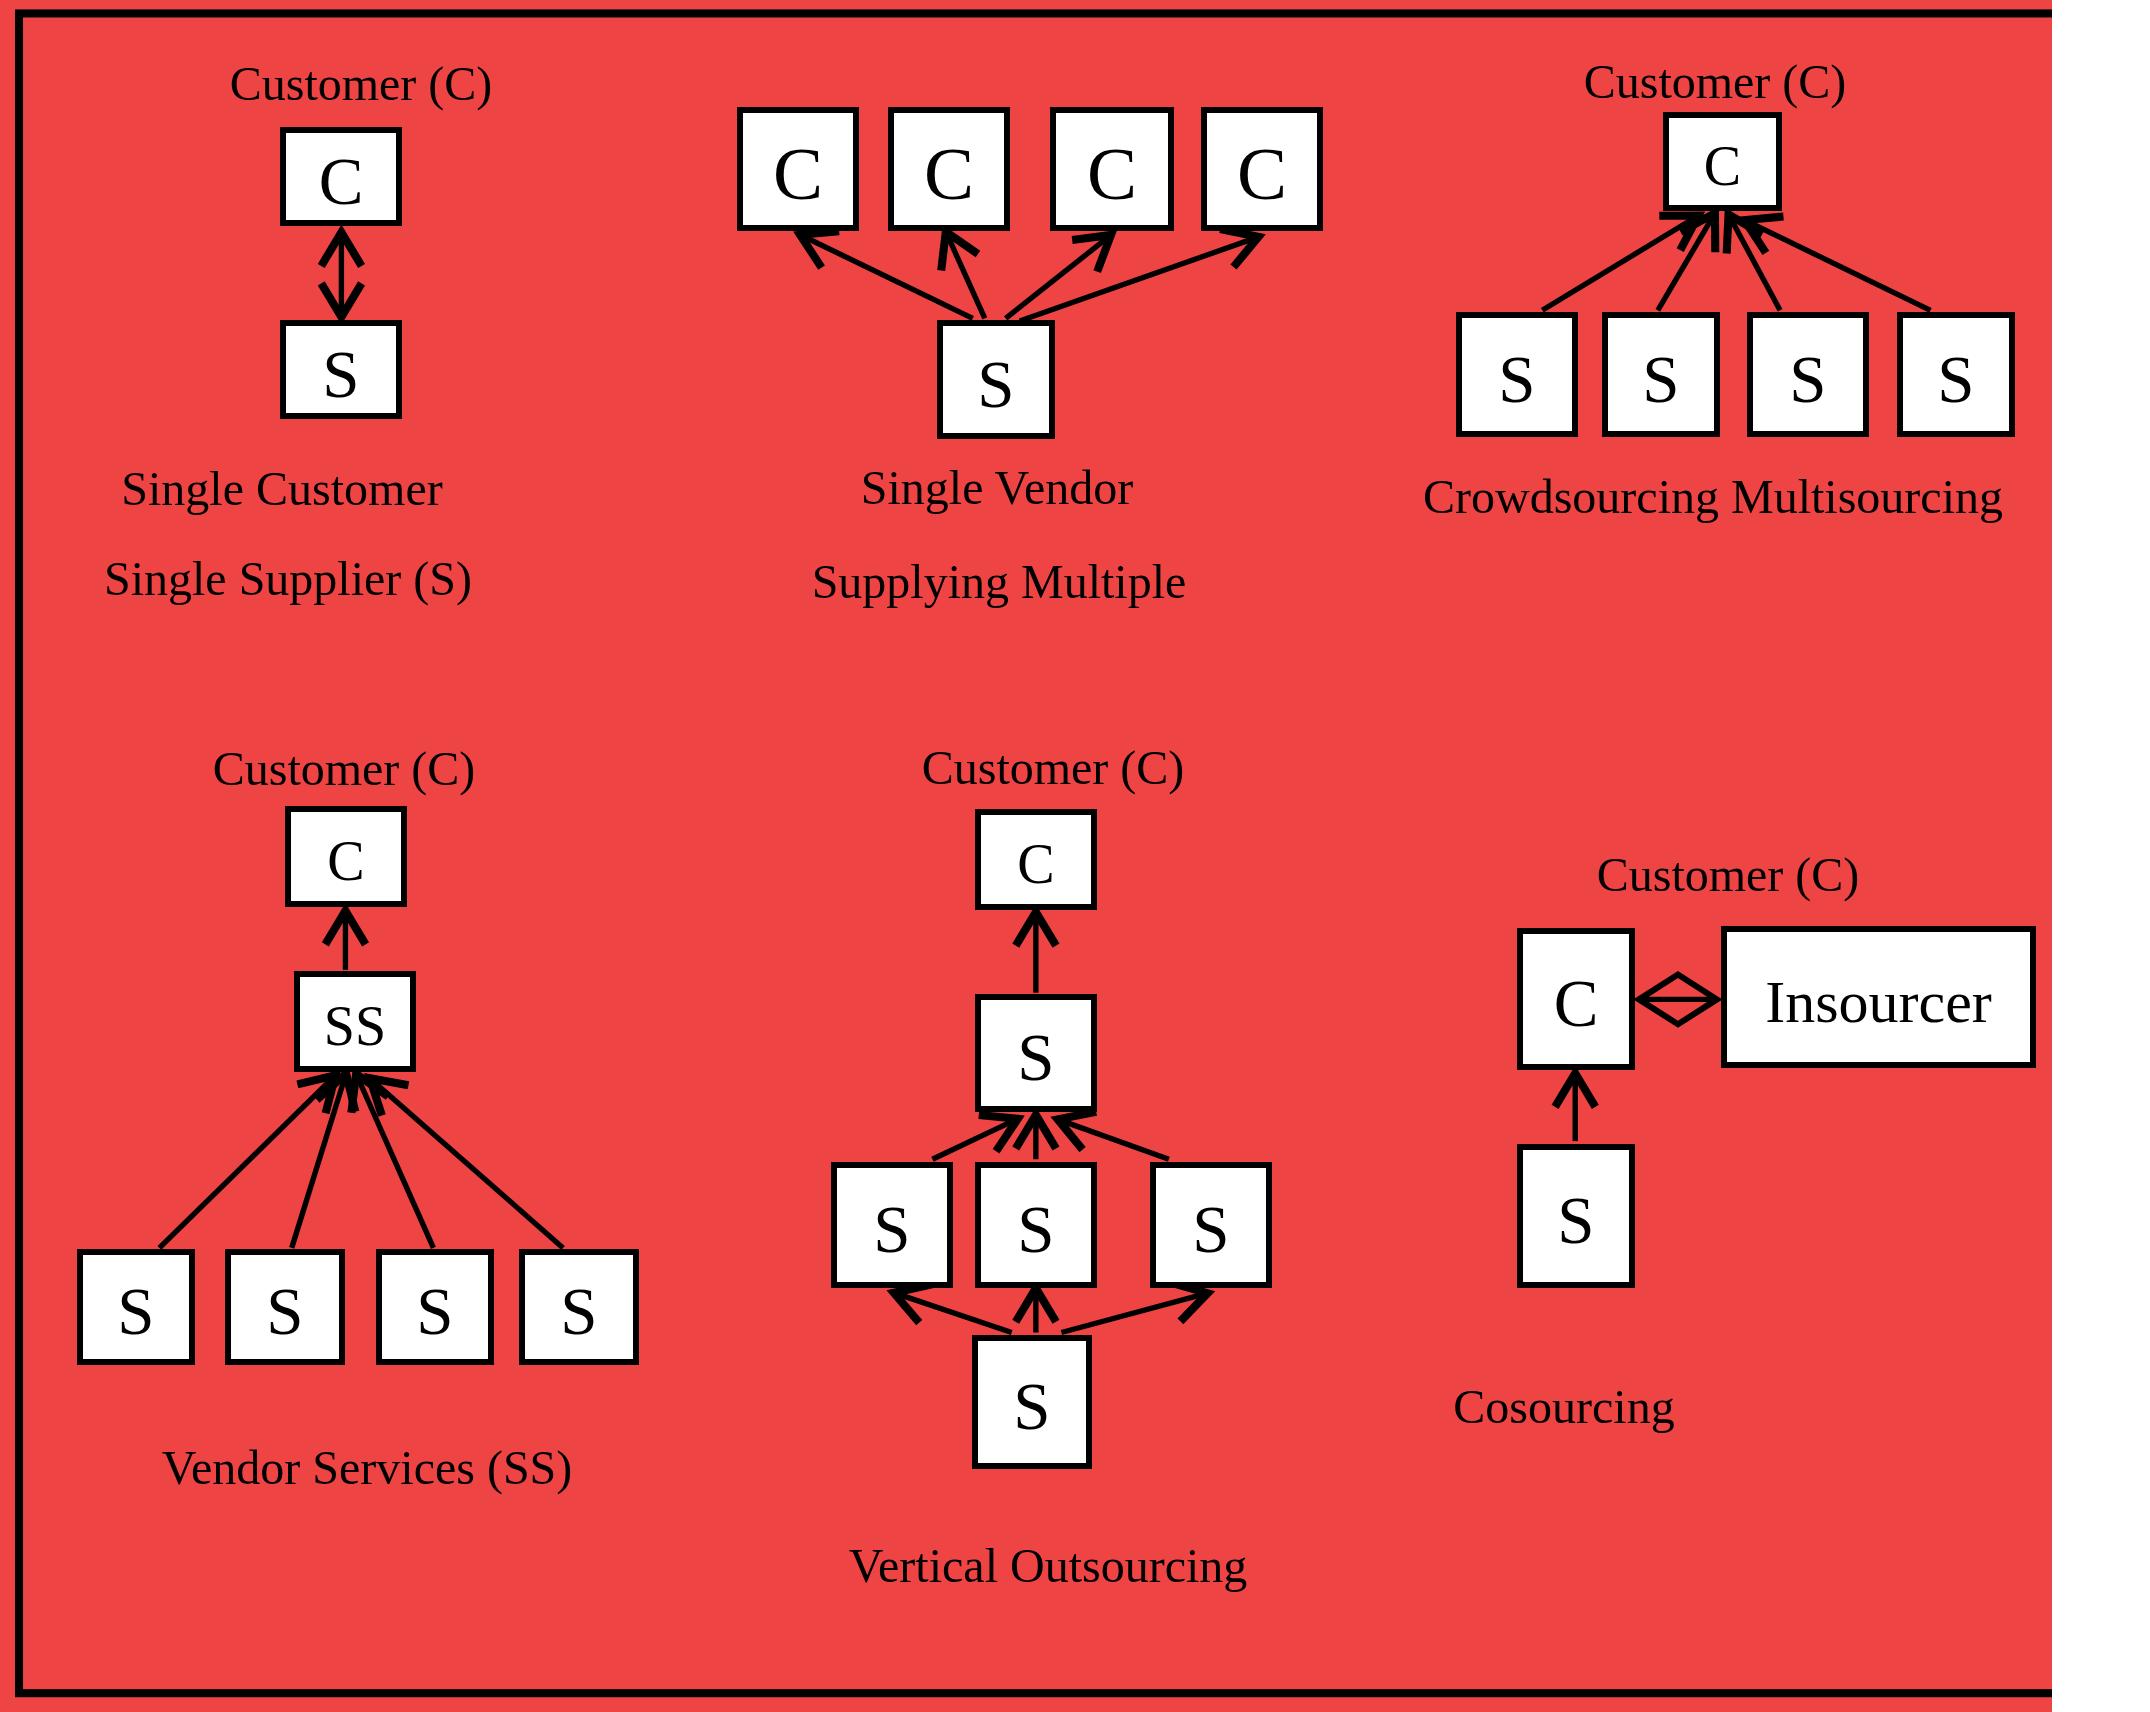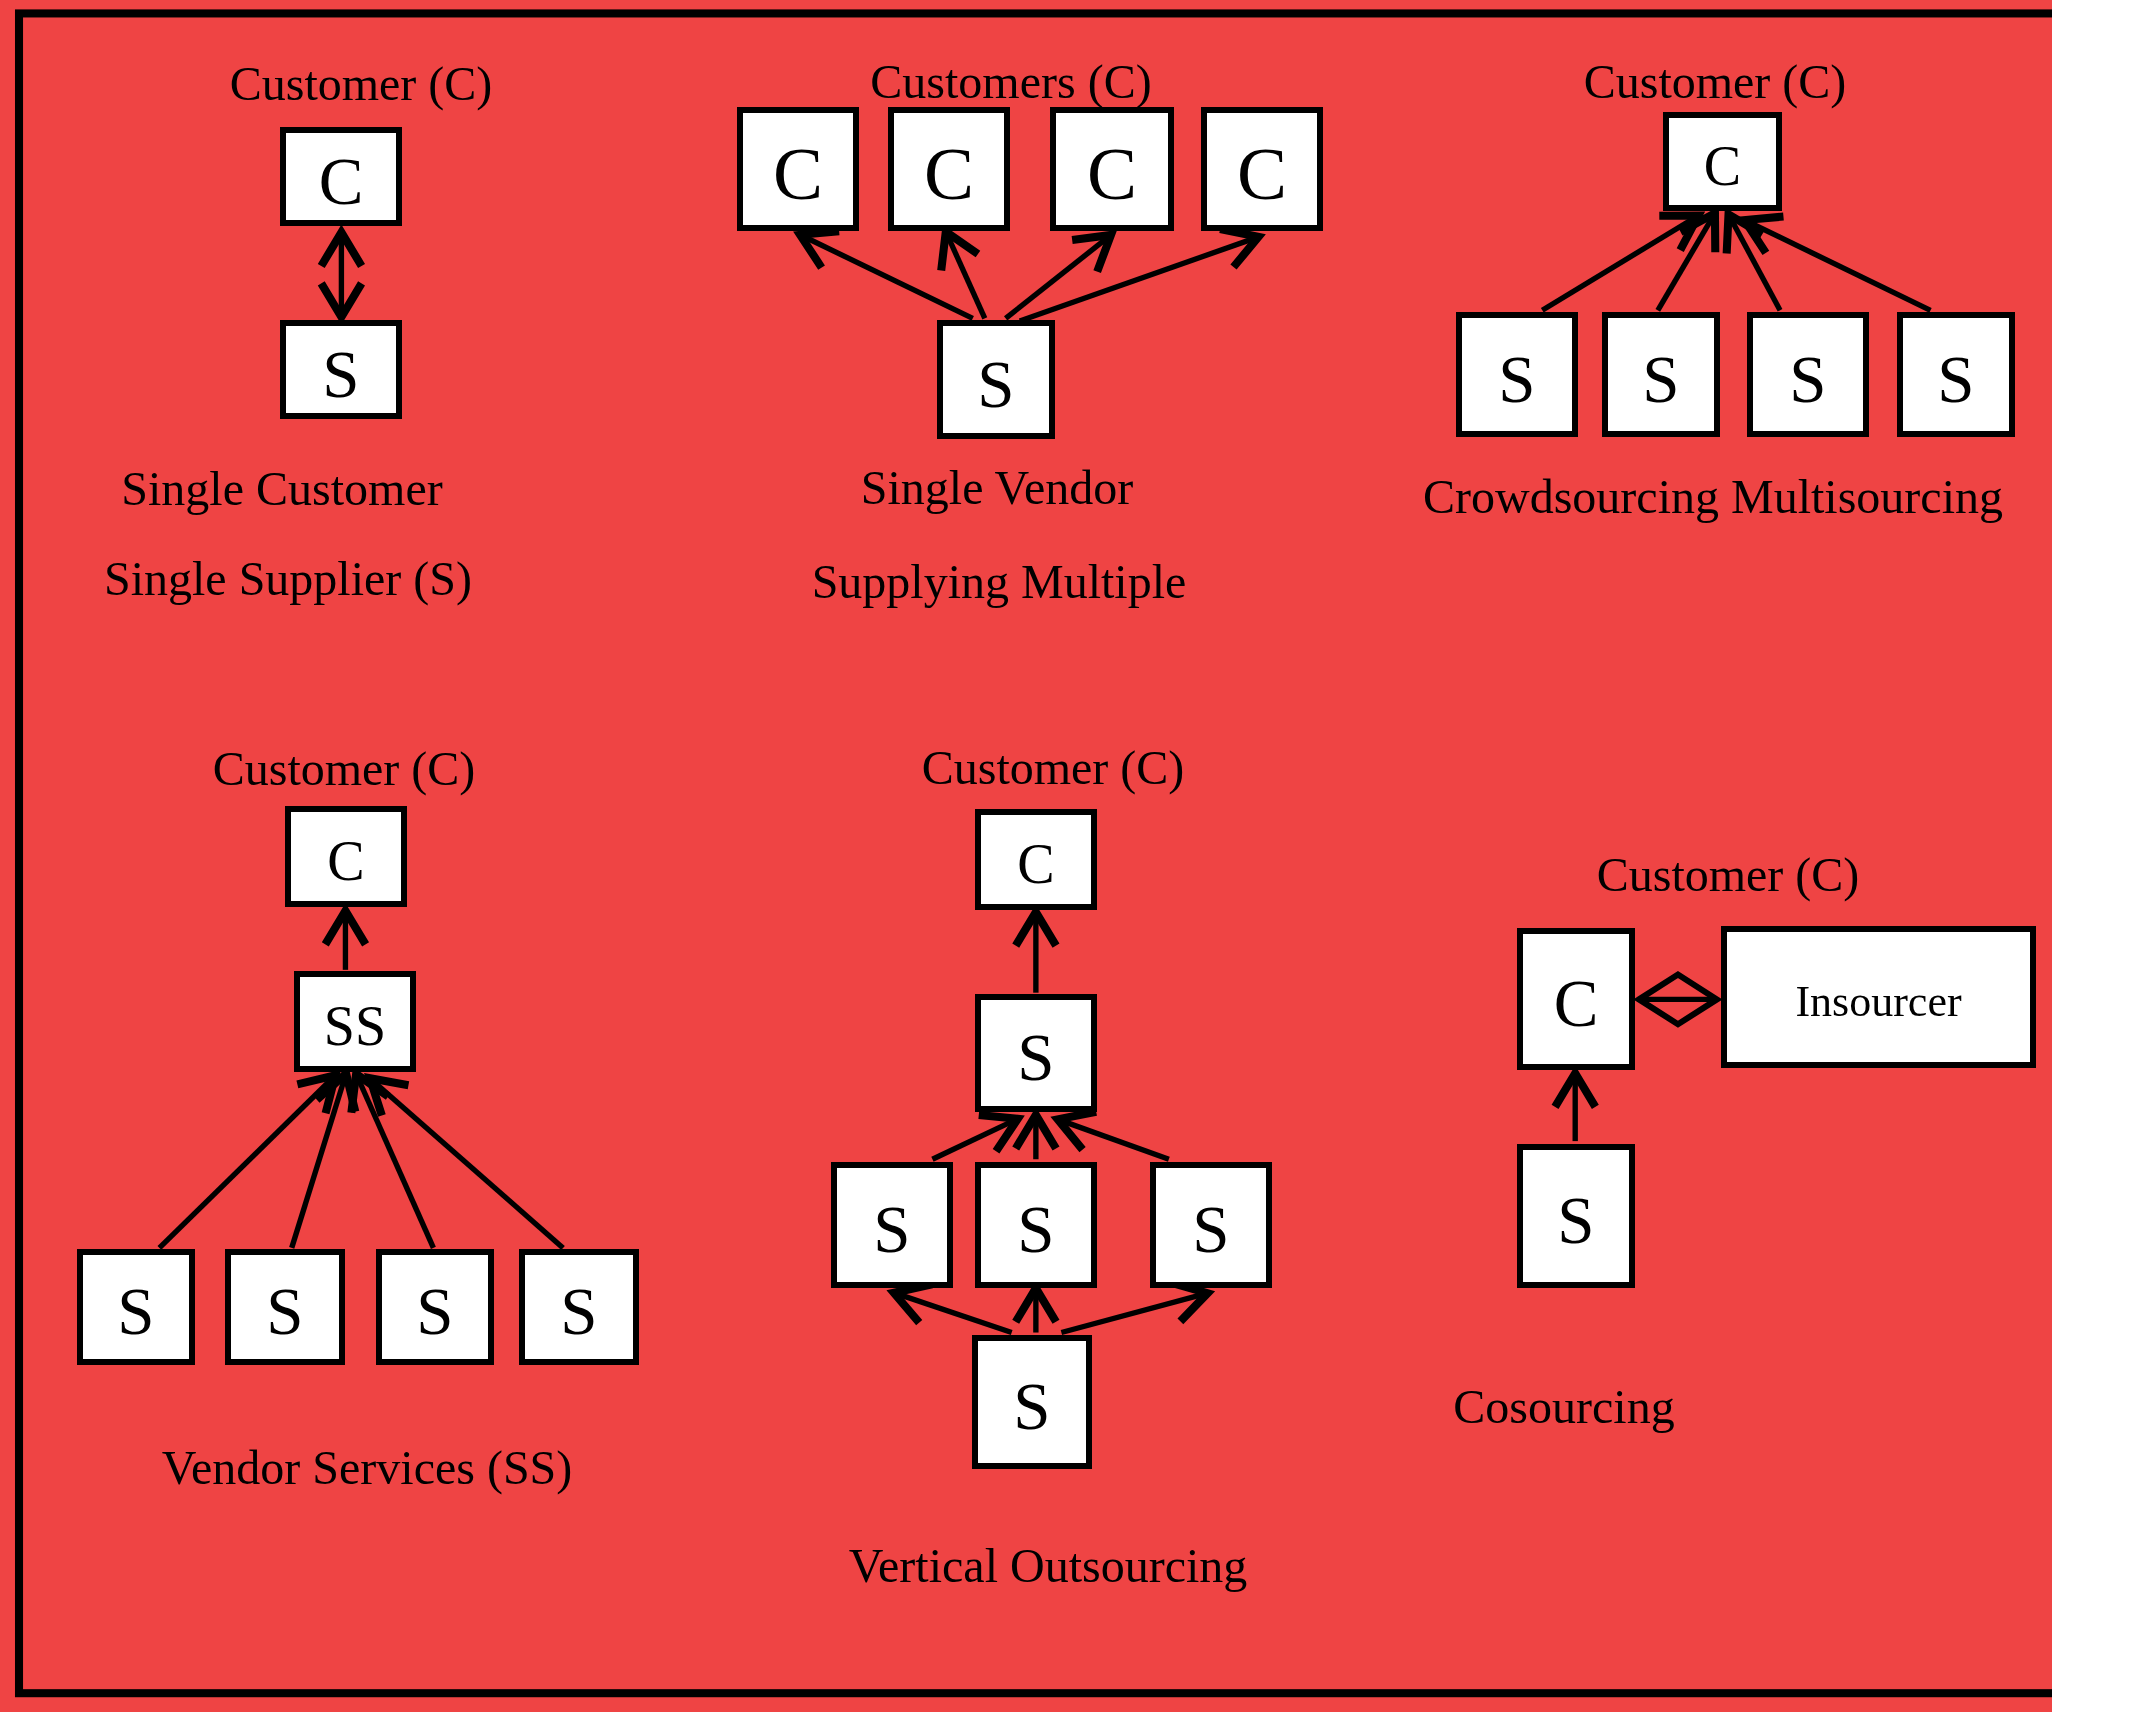--- a/index.html
+++ b/index.html
@@ -31,21 +31,21 @@
     justify-content:center;
     padding-top:9.4px;
     z-index:2;
   }
   .box .glyph{
     font-size:67px;
     line-height:67px;
   }
   .glyph-sm{font-size:56px !important;}
   .glyph-lg{font-size:75px !important;}
-  .ins-label{font-size:44px;line-height:54px;}
+  .ins-label{font-size:60px;line-height:54px;}
   svg.overlay{
     position:absolute;
     left:0;top:0;
     width:2151px;height:1712px;
     z-index:1;
   }
   svg .ln{stroke:#000;stroke-width:8;fill:none;}
   svg .frame{stroke:#000;stroke-width:12;fill:none;}
   svg .dia{stroke:#000;stroke-width:9;fill:none;}
 </style>
@@ -97,21 +97,20 @@
   <div class="t" style="left:361px;top:57px;">Customer (C)</div>
   <div class="box" style="left:280px;top:127px;width:122px;height:99px;">
     <span class="glyph">C</span>
   </div>
   <div class="box" style="left:280px;top:320px;width:122px;height:99px;">
     <span class="glyph">S</span>
   </div>
   <div class="t" style="left:282px;top:462px;">Single Customer</div>
   <div class="t" style="left:288px;top:552px;">Single Supplier (S)</div>
 
-  <div class="t" style="left:1011px;top:55px;">Customers (C)</div>
   <div class="box" style="left:737px;top:107px;width:122px;height:124px;">
     <span class="glyph glyph-lg">C</span>
   </div>
   <div class="box" style="left:888px;top:107px;width:122px;height:124px;">
     <span class="glyph glyph-lg">C</span>
   </div>
   <div class="box" style="left:1050px;top:107px;width:124px;height:124px;">
     <span class="glyph glyph-lg">C</span>
   </div>
   <div class="box" style="left:1201px;top:107px;width:122px;height:124px;">

